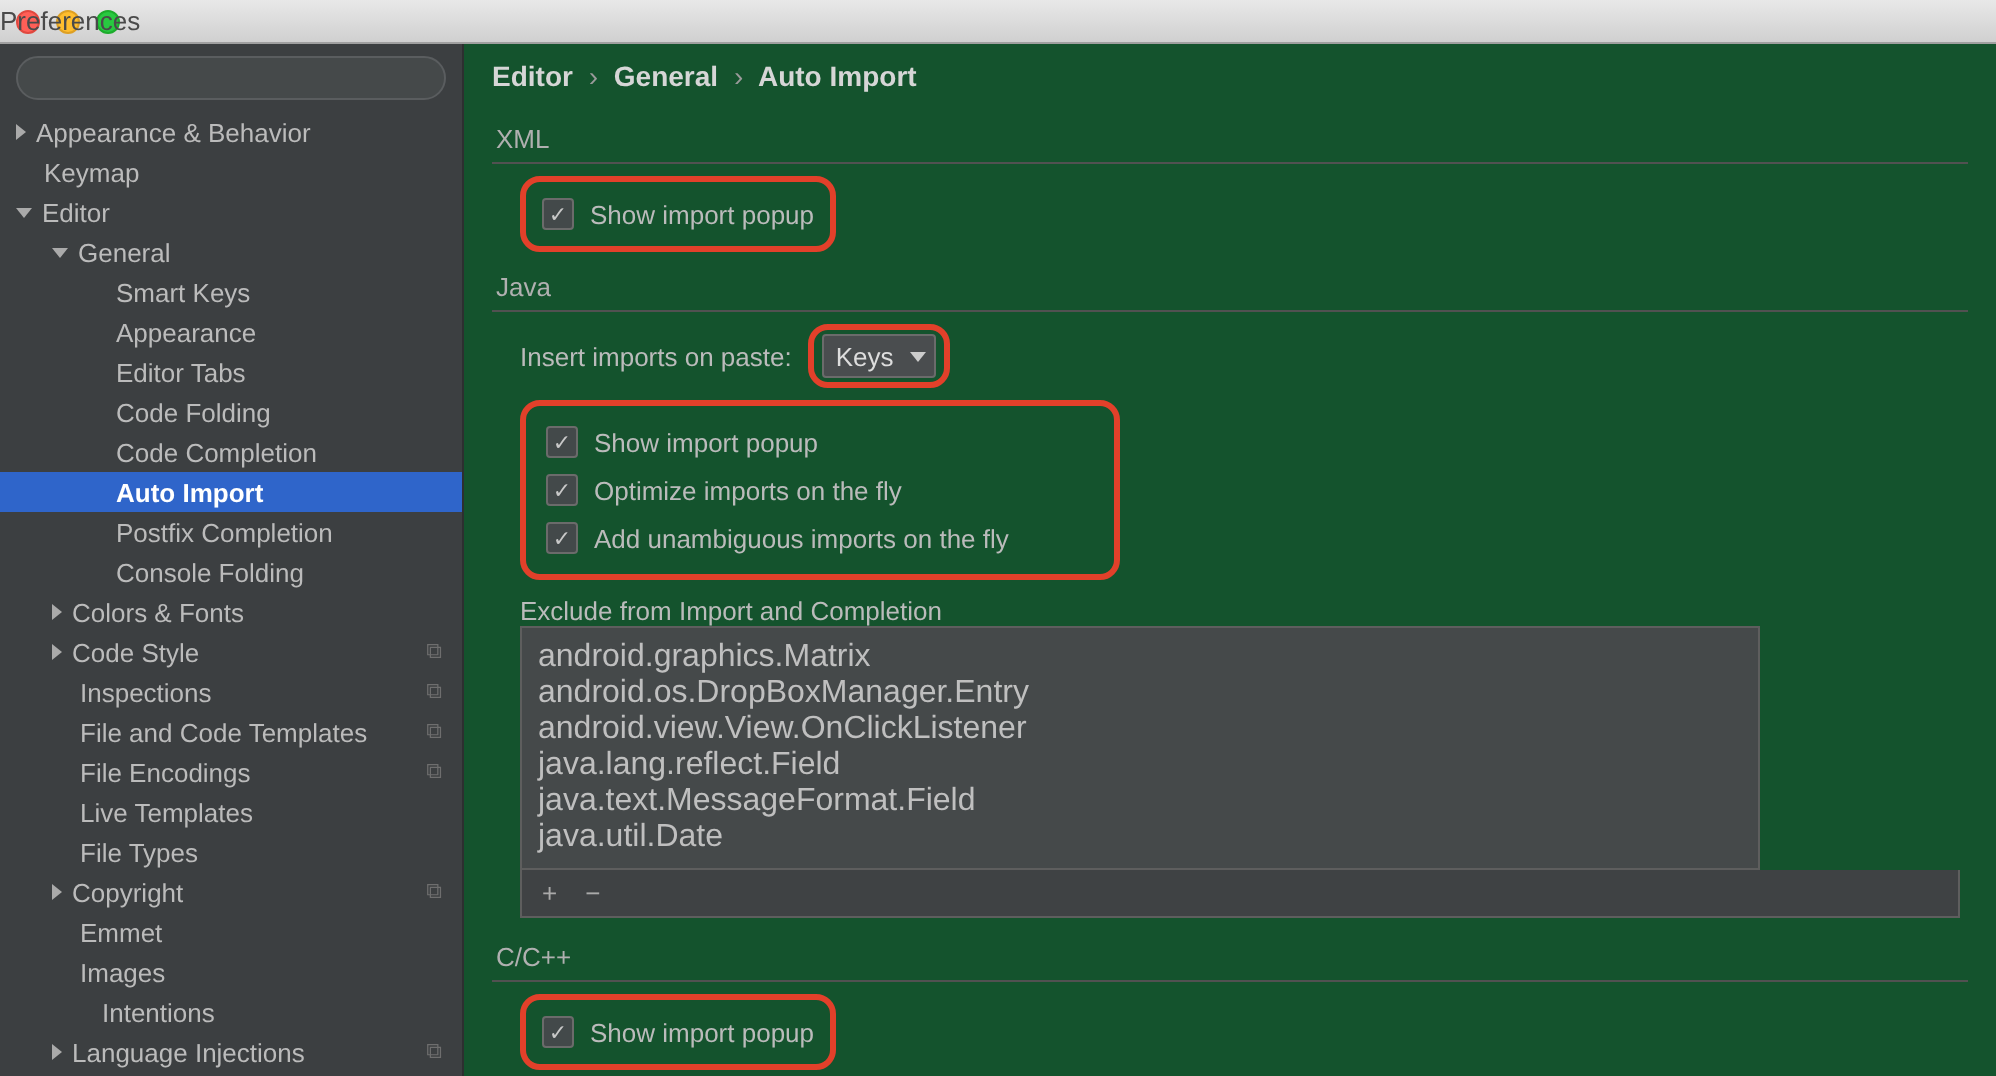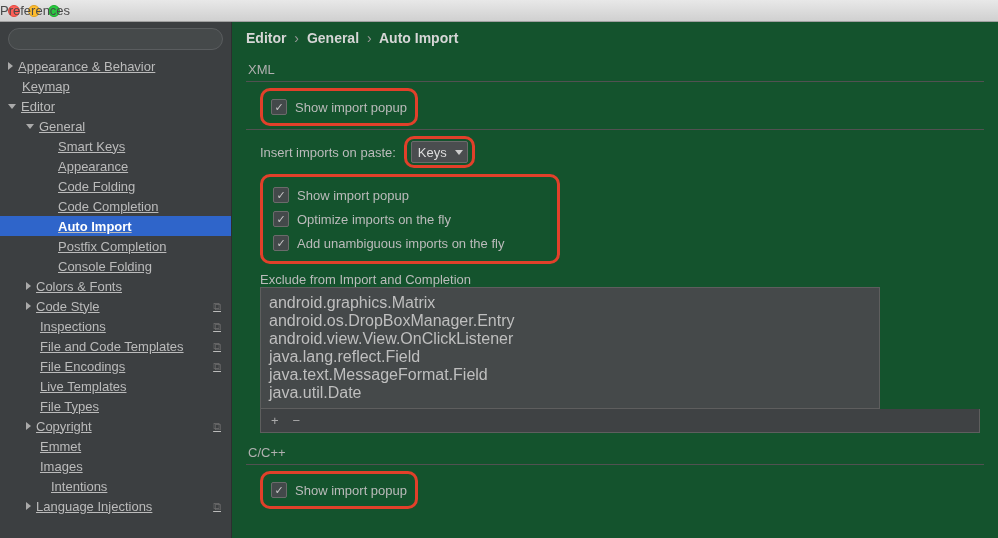--- a/index.html
+++ b/index.html
@@ -29,21 +29,20 @@
 .titletext { position: absolute; left: 0; right: 16px; text-align: left; color: #4a4a4a; font-size: 13px; }
 
 .container { display: flex; height: calc(100% - 22px); }
 
 .sidebar {
   width: 232px;
   background: #3c3f41;
   display: flex;
   flex-direction: column;
   border-right: 1px solid #2d2f30;
-  text-decoration: underline;
 }
 .searchwrap { padding: 6px 8px 4px 8px; }
 .search {
   width: 100%;
   height: 22px;
   border-radius: 11px;
   border: 1px solid #5a5d5f;
   background: #45494a;
   padding: 0 20px 0 22px;
   color: #bbb;
@@ -156,20 +155,24 @@
         <div class="node" style="padding-left: 44px;">
           <span class="arrow none"></span>
           <span class="lbl">Smart Keys</span>
         </div>
         <div class="node" style="padding-left: 44px;">
           <span class="arrow none"></span>
           <span class="lbl">Appearance</span>
         </div>
         <div class="node" style="padding-left: 44px;">
           <span class="arrow none"></span>
+          <span class="lbl">Editor Tabs</span>
+        </div>
+        <div class="node" style="padding-left: 44px;">
+          <span class="arrow none"></span>
           <span class="lbl">Code Folding</span>
         </div>
         <div class="node" style="padding-left: 44px;">
           <span class="arrow none"></span>
           <span class="lbl">Code Completion</span>
         </div>
         <div class="node selected" style="padding-left: 44px;">
           <span class="arrow none"></span>
           <span class="lbl">Auto Import</span>
         </div>
@@ -251,20 +254,21 @@
     <div class="divider"></div>
     <div class="indent">
       <div class="redbox">
         <div class="cbrow">
           <span class="cbox checked"></span>
           <span>Show import popup</span>
         </div>
       </div>
     </div>
 
+    <div class="section-label" style="margin-top:10px">Java</div>
     <div class="divider"></div>
     <div class="indent">
       <div class="form-row">
         <span>Insert imports on paste:</span>
         <span class="redbox" style="padding:2px 4px">
           <span class="select">
             <span>Keys</span>
             <span class="caret"></span>
           </span>
         </span>

